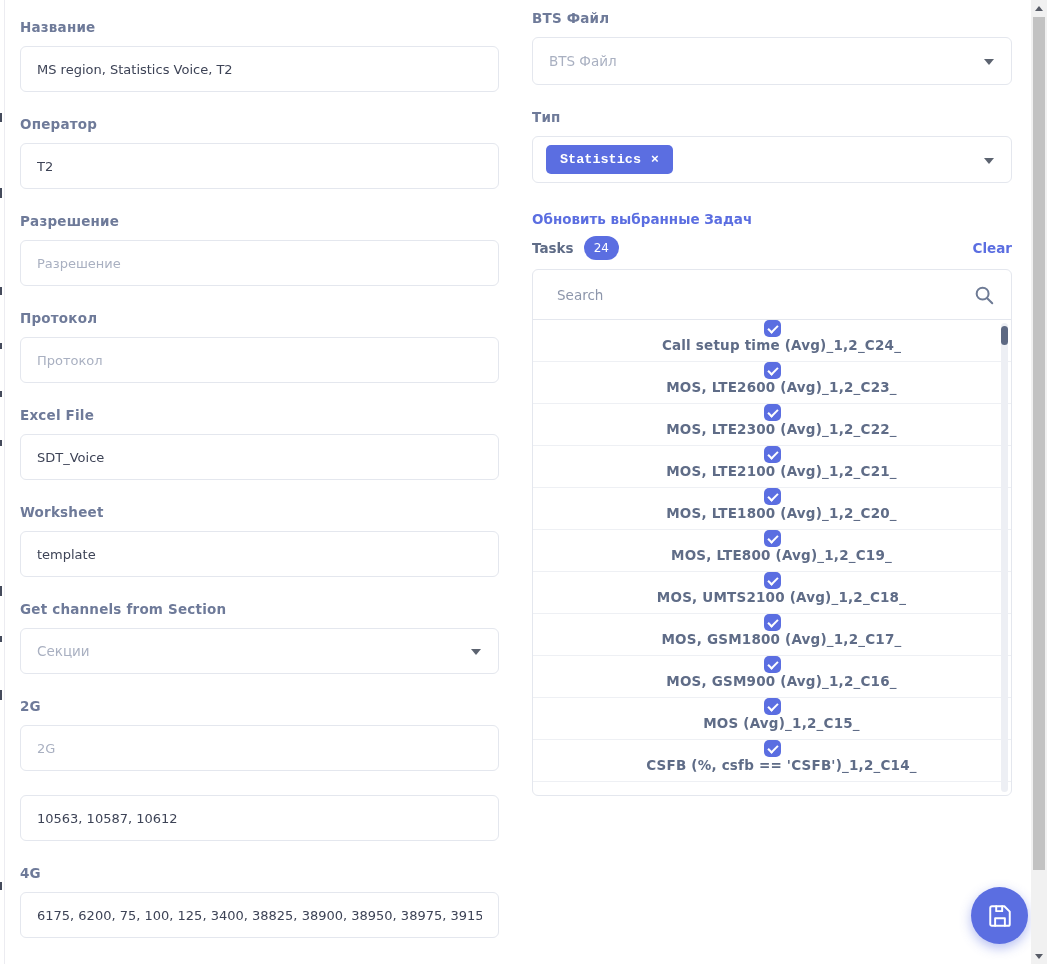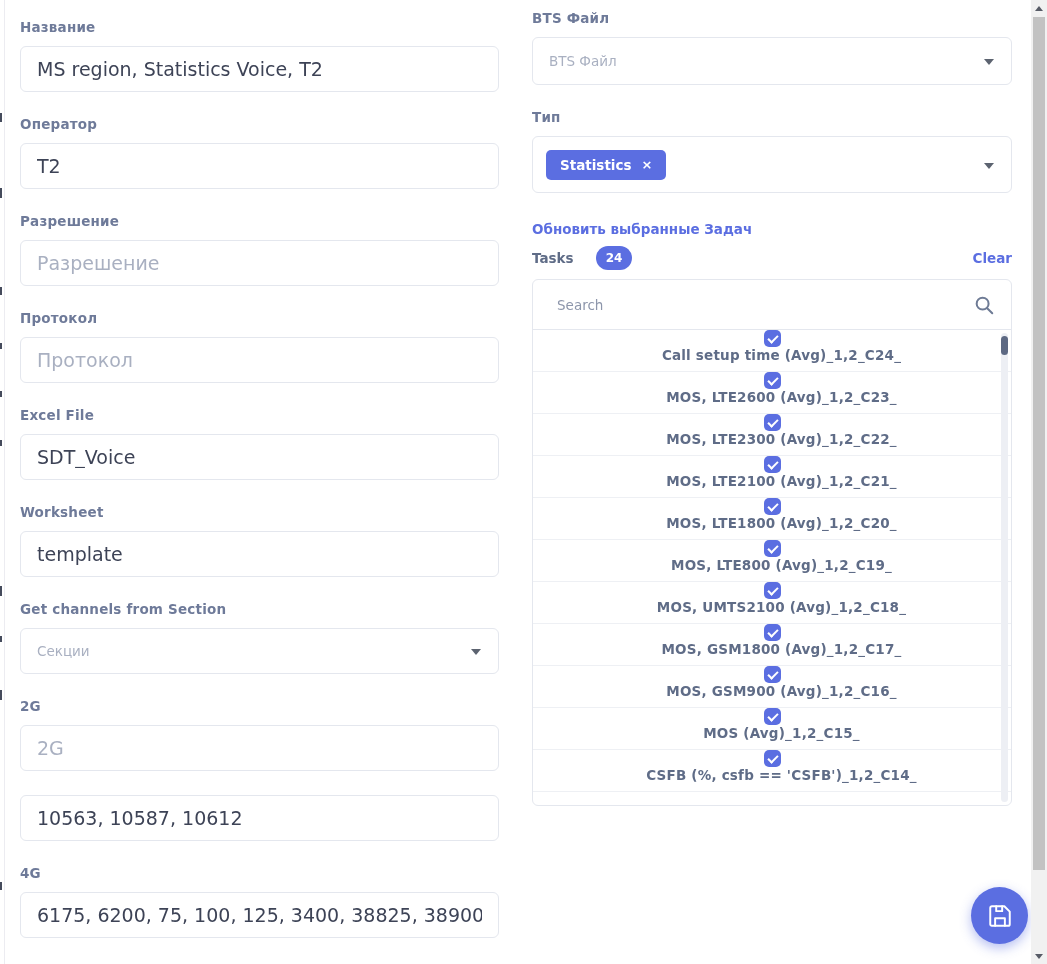--- a/index.html
+++ b/index.html
@@ -13,42 +13,42 @@
 
   
   .col-left  { position:absolute; left:20px;  top:19px; width:479px; }
   .col-right { position:absolute; left:532px; top:10px; width:480px; }
 
   .field { margin-bottom:24px; }
   .field-label { display:block; font-size:13.5px; font-weight:bold; color:#6e7a99;
     margin-bottom:11px; letter-spacing:.2px; }
   .input-box { position:relative; width:100%; height:46px; border:1px solid #e4e7ee;
     border-radius:6px; background:#fff; display:flex; align-items:center; padding:0 16px; }
-  .input-box input { border:none; outline:none; width:100%; font-size:19px; color:#3d4356;
+  .input-box input { border:none; outline:none; width:100%; font-size:13px; color:#3d4356;
     font-family:inherit; background:transparent; }
   .input-box input::placeholder { color:#a9b0c1; opacity:1; }
   .selectish { cursor:pointer; }
   .select-text { font-size:13.5px; color:#a9b0c1; }
   .chevron { position:absolute; right:17px; top:50%; margin-top:-2px; width:0; height:0;
     border-left:5px solid transparent; border-right:5px solid transparent;
     border-top:6px solid #5c6370; }
 
   
   .tag { display:inline-flex; align-items:center; gap:10px; background:#5b6ee1; color:#fff;
     border-radius:5px; padding:7px 14px; font-size:13.5px; font-weight:bold; }
   .tag-x { font-size:13px; font-weight:bold; cursor:pointer; line-height:1; }
 
   .link { color:#5b6ee1; font-size:13.5px; font-weight:bold; text-decoration:none;
     display:inline-block; cursor:pointer; }
   .update-link { margin-bottom:9px; }
 
   .tasks-header { display:flex; align-items:center; margin-bottom:9px; }
   .tasks-title { font-size:13.5px; font-weight:bold; color:#5f6c87; }
-  .badge { background:#5b6ee1; color:#fff; font-size:12px; font-weight:bold;
-    border-radius:12px; padding:5px 10px; margin-left:22px; }
+  .badge { background:#5b6ee1; color:#fff; font-size:12px; font-weight:normal;
+    border-radius:12px; padding:5px 10px; margin-left:10px; }
   .clear-link { margin-left:auto; }
 
   
   .tasks-box { position:relative; width:100%; height:527px; border:1px solid #e4e7ee;
     border-radius:6px; background:#fff; overflow:hidden; }
   .search-row { position:relative; height:50px; border-bottom:1px solid #e4e7ee;
     display:flex; align-items:center; padding:0 46px 0 24px; }
   .search-row input { border:none; outline:none; width:100%; font-size:13.5px; color:#15803d;
     font-family:inherit; }
   .search-row input::placeholder { color:#8d96ab; opacity:1; }
@@ -180,21 +180,21 @@
     <div class="field">
       <span class="field-label">BTS Файл</span>
       <div class="input-box selectish" style="height:48px;">
         <span class="select-text">BTS Файл</span>
         <span class="chevron"></span>
       </div>
     </div>
 
     <div class="field" style="margin-bottom:26px;">
       <span class="field-label">Тип</span>
-      <div class="input-box selectish" style="height:57px; padding:8px 13px;">
+      <div class="input-box selectish" style="height:47px; padding:8px 13px;font-family:Liberation Mono, monospace;">
         <span class="tag">
           <span>Statistics</span>
           <span class="tag-x">×</span>
         </span>
         <span class="chevron"></span>
       </div>
     </div>
 
     <a class="link update-link">Обновить выбранные Задач</a>
 

